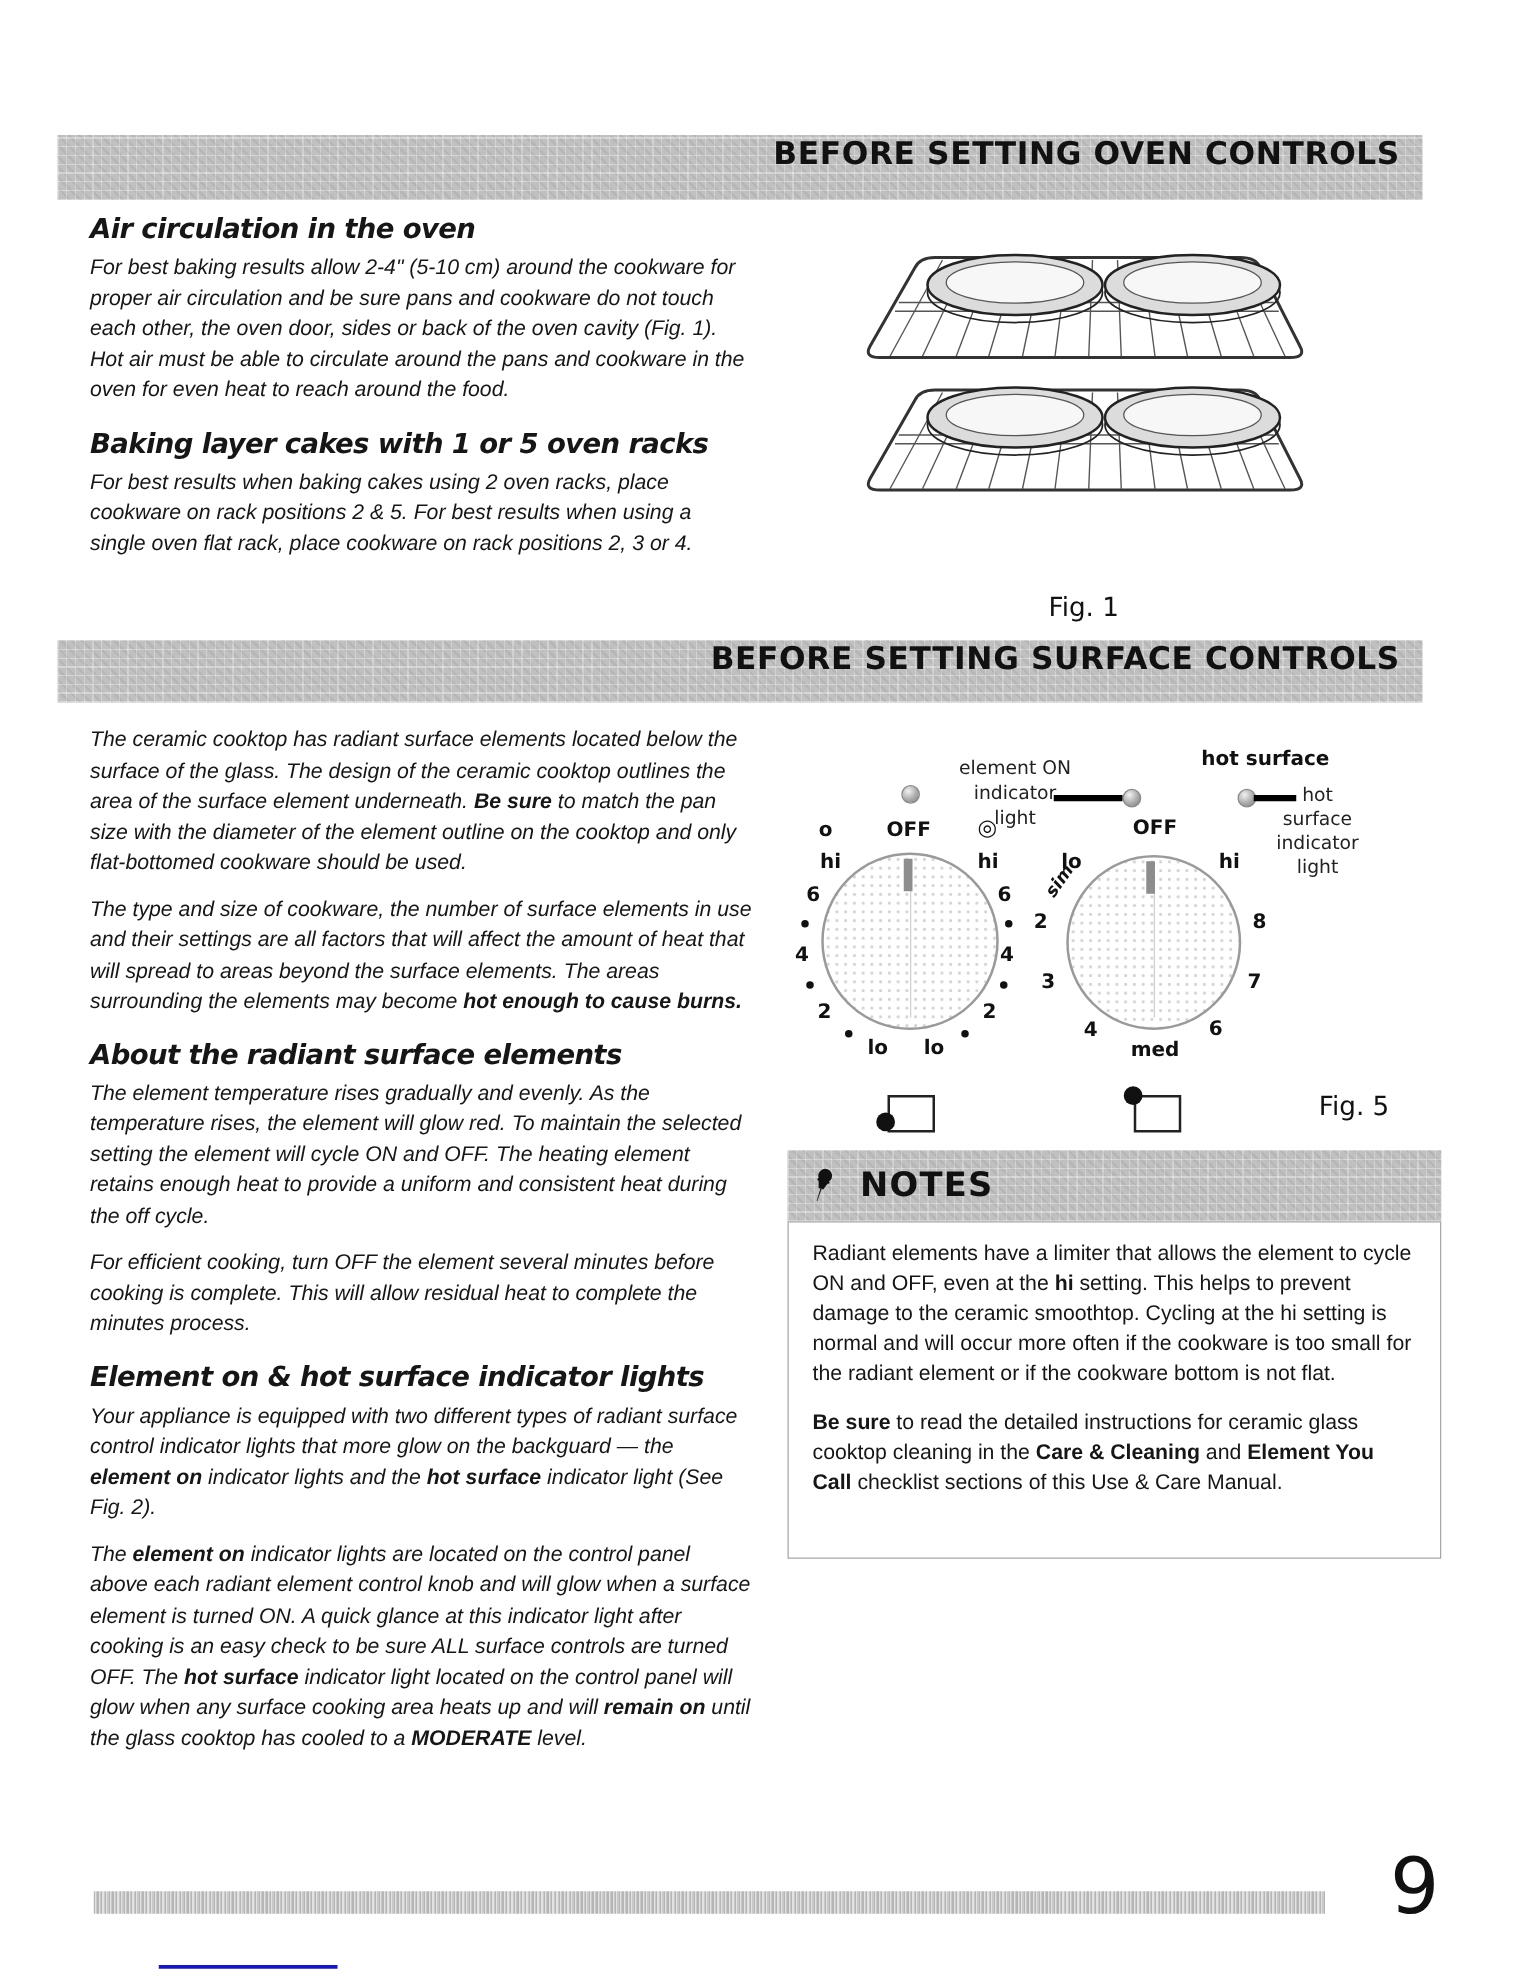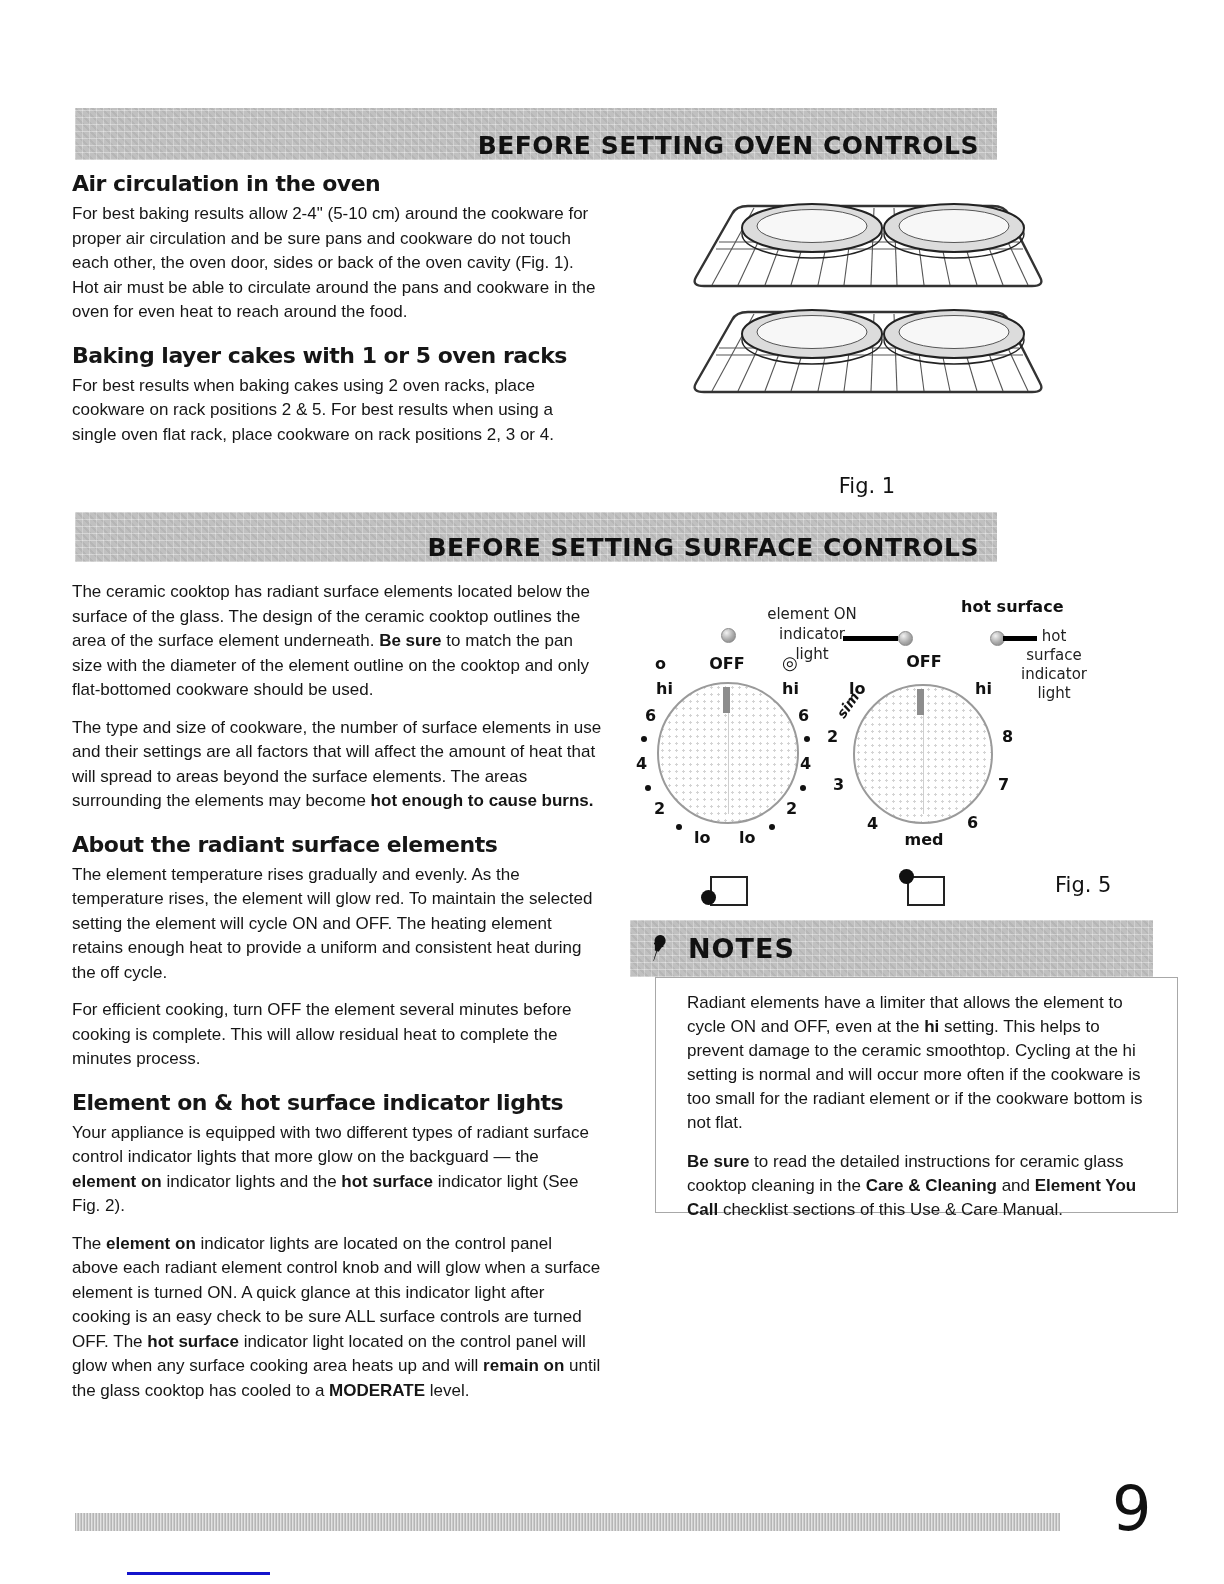--- a/index.html
+++ b/index.html
@@ -1,31 +1,31 @@
 <!DOCTYPE html>
 <html><head>
 <meta charset="utf-8">
 <style>
   html,body{margin:0;padding:0;background:#888;}
   .page{position:relative;width:1224px;height:1584px;background:#ffffff;margin:0 auto;
         font-family:"Liberation Sans",sans-serif;color:#161616;overflow:hidden;}
 
   
-  .banner{position:absolute;left:75px;width:922px;height:52px;
+  .banner{position:absolute;left:46px;width:1092px;height:52px;
     background-color:#c0c0c0;
     background-image:
       repeating-linear-gradient(0deg, rgba(255,255,255,.35) 0 1px, transparent 1px 7px),
       repeating-linear-gradient(90deg, rgba(255,255,255,.28) 0 1px, transparent 1px 7px),
       repeating-linear-gradient(45deg, rgba(0,0,0,.05) 0 2px, transparent 2px 6px);
-    display:flex;align-items:flex-end;justify-content:flex-end;}
+    display:flex;align-items:flex-start;justify-content:flex-end;}
   .banner .btxt{font-weight:bold;font-size:25px;letter-spacing:.5px;color:#111;
     padding-right:18px;font-family:"DejaVu Sans",sans-serif;}
 
   
-  .col{position:absolute;}
+  .col{position:absolute;font-style:italic;}
   h2{font-family:"DejaVu Sans",sans-serif;font-size:22px;line-height:24px;margin:19px 0 6px 0;
      letter-spacing:-0.5px;white-space:nowrap;}
   h2.first{margin-top:0;}
   p{font-size:17px;line-height:24.5px;margin:0 0 13px 0;}
   p b{font-weight:bold;}
 
   
   #fig1{position:absolute;left:662px;top:190px;width:410px;height:250px;}
   .figcap{position:absolute;font-family:"DejaVu Sans",sans-serif;font-size:21px;color:#111;}
 
@@ -51,22 +51,22 @@
   
   #notes-banner{position:absolute;left:630px;top:920px;width:523px;height:57px;
     background-color:#c0c0c0;
     background-image:
       repeating-linear-gradient(0deg, rgba(255,255,255,.35) 0 1px, transparent 1px 7px),
       repeating-linear-gradient(90deg, rgba(255,255,255,.28) 0 1px, transparent 1px 7px),
       repeating-linear-gradient(45deg, rgba(0,0,0,.05) 0 2px, transparent 2px 6px);
     display:flex;align-items:center;}
   #notes-banner .ntxt{font-family:"DejaVu Sans",sans-serif;font-weight:bold;font-size:27px;
     letter-spacing:1px;color:#111;margin-left:14px;}
-  #notes-box{position:absolute;left:630px;top:977px;width:523px;height:236px;
-    border:1px solid #a8a8a8;box-sizing:border-box;padding:13px 31px;margin-left:25px;}
+  #notes-box{position:absolute;left:630px;top:977px;width:523px;height:270px;
+    border:1px solid #a8a8a8;box-sizing:border-box;padding:13px 19px;}
   #notes-box p{font-size:17px;line-height:24px;margin:0 0 15px 0;}
 
   
   #footer-bar{position:absolute;left:75px;top:1513px;width:985px;height:18px;
     background:repeating-linear-gradient(90deg,#b5b5b5 0 1px,#e2e2e2 1px 2px,#c9c9c9 2px 3px);}
   #page-number{position:absolute;left:1112px;top:1472px;font-size:62px;font-weight:400;
     font-family:"DejaVu Sans",sans-serif;color:#111;}
   #footer-link-line{position:absolute;left:127px;top:1572px;width:143px;height:3px;background:#1414cc;}
 
   svg{display:block;}

